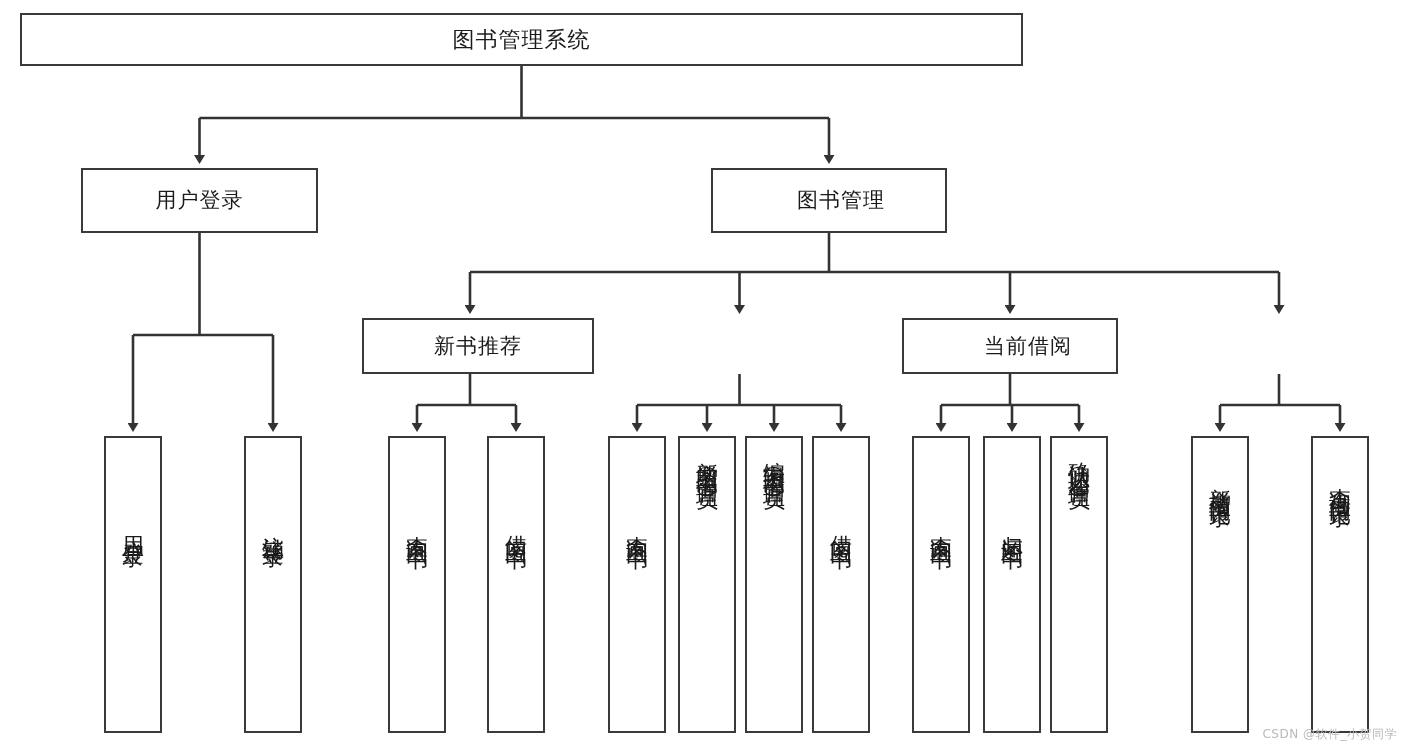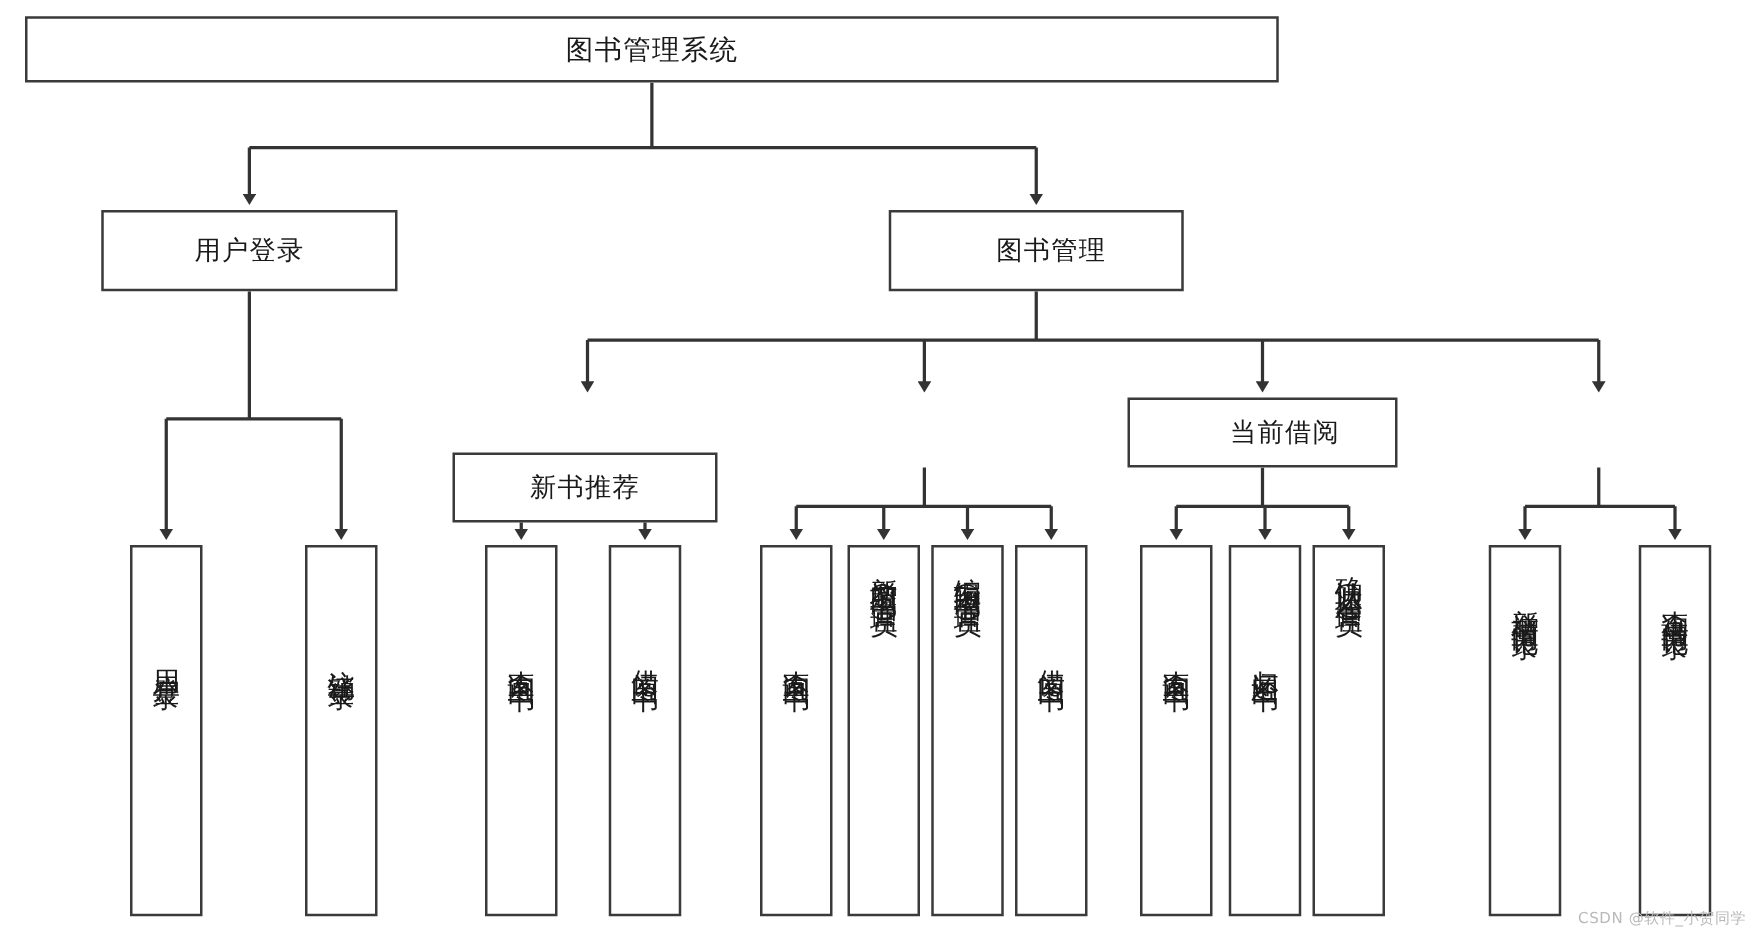--- a/index.html
+++ b/index.html
@@ -33,21 +33,20 @@
     border: 2px solid #3a3a3a;
     display: flex;
     align-items: center;
     justify-content: center;
     color: #1a1a1a;
   }
   .node .lbl {
     display: block;
     text-align: center;
     line-height: 1.18;
-    font-family: Liberation Serif, serif;
   }
   
   .node.horiz .lbl {
     font-size: 21px;
     letter-spacing: 1px;
     white-space: nowrap;
   }
   .node.root .lbl {
     font-size: 22px;
     letter-spacing: 1px;
@@ -137,21 +136,21 @@
     <span class="lbl">图书管理系统</span>
   </div>
 
   <div class="node horiz" style="left:81px; top:168px; width:237px; height:65px;">
     <span class="lbl">用户登录</span>
   </div>
   <div class="node horiz" style="left:711px; top:168px; width:236px; height:65px;padding-left:24px;">
     <span class="lbl">图书管理</span>
   </div>
 
-  <div class="node horiz" style="left:362px; top:318px; width:212px; height:56px;margin-top:44px;">
+  <div class="node horiz" style="left:362px; top:318px; width:232px; height:56px;">
     <span class="lbl">新书推荐</span>
   </div>
   <div class="node horiz" style="left:902px; top:318px; width:216px; height:56px;padding-left:36px;">
     <span class="lbl">当前借阅</span>
   </div>
 
   <div class="node vert" style="left:104px; top:436px; width:58px; height:297px; padding-top:80px;">
     <span class="lbl">用户登录</span>
   </div>
   <div class="node vert" style="left:244px; top:436px; width:58px; height:297px; padding-top:80px;">

